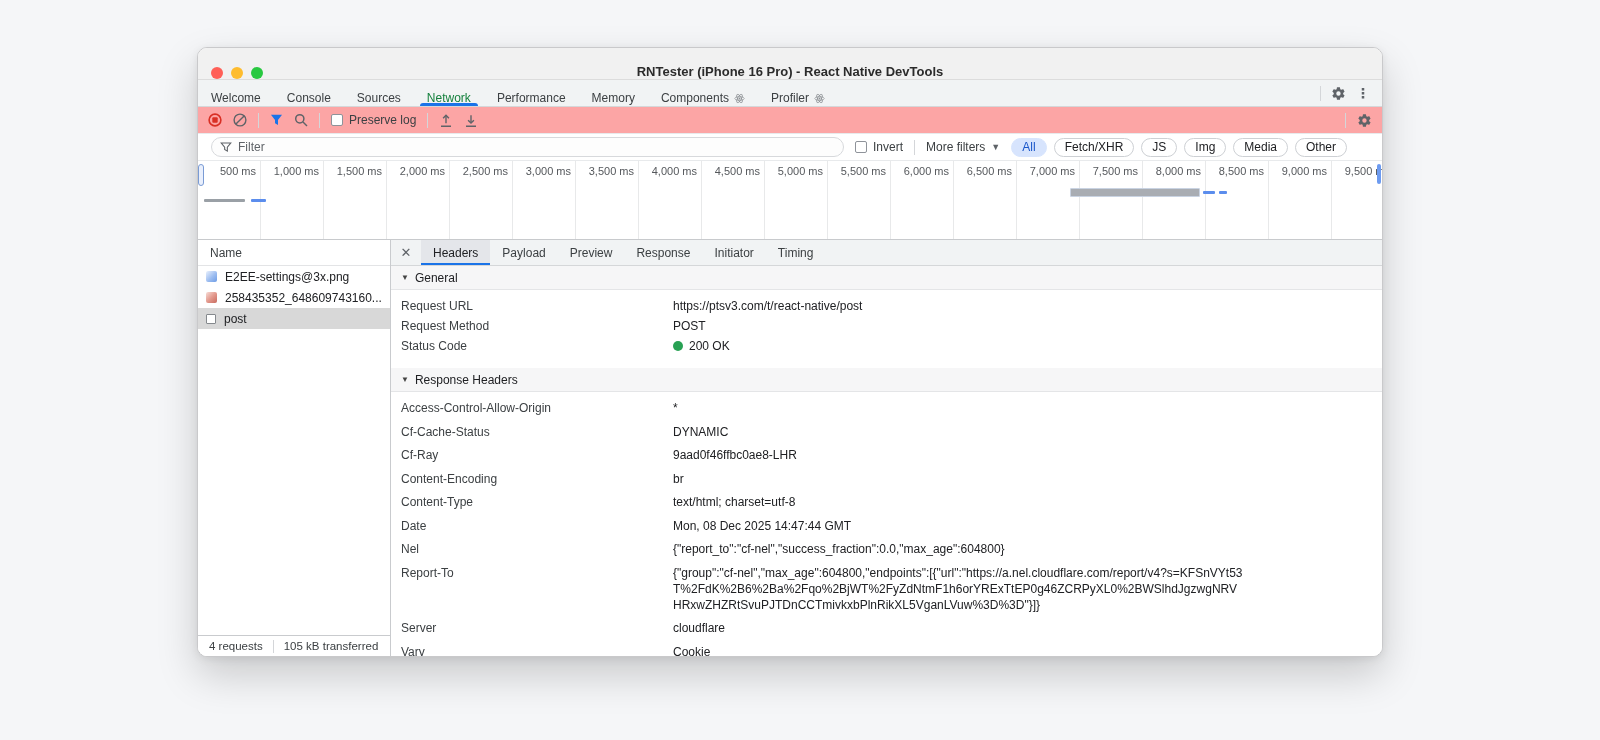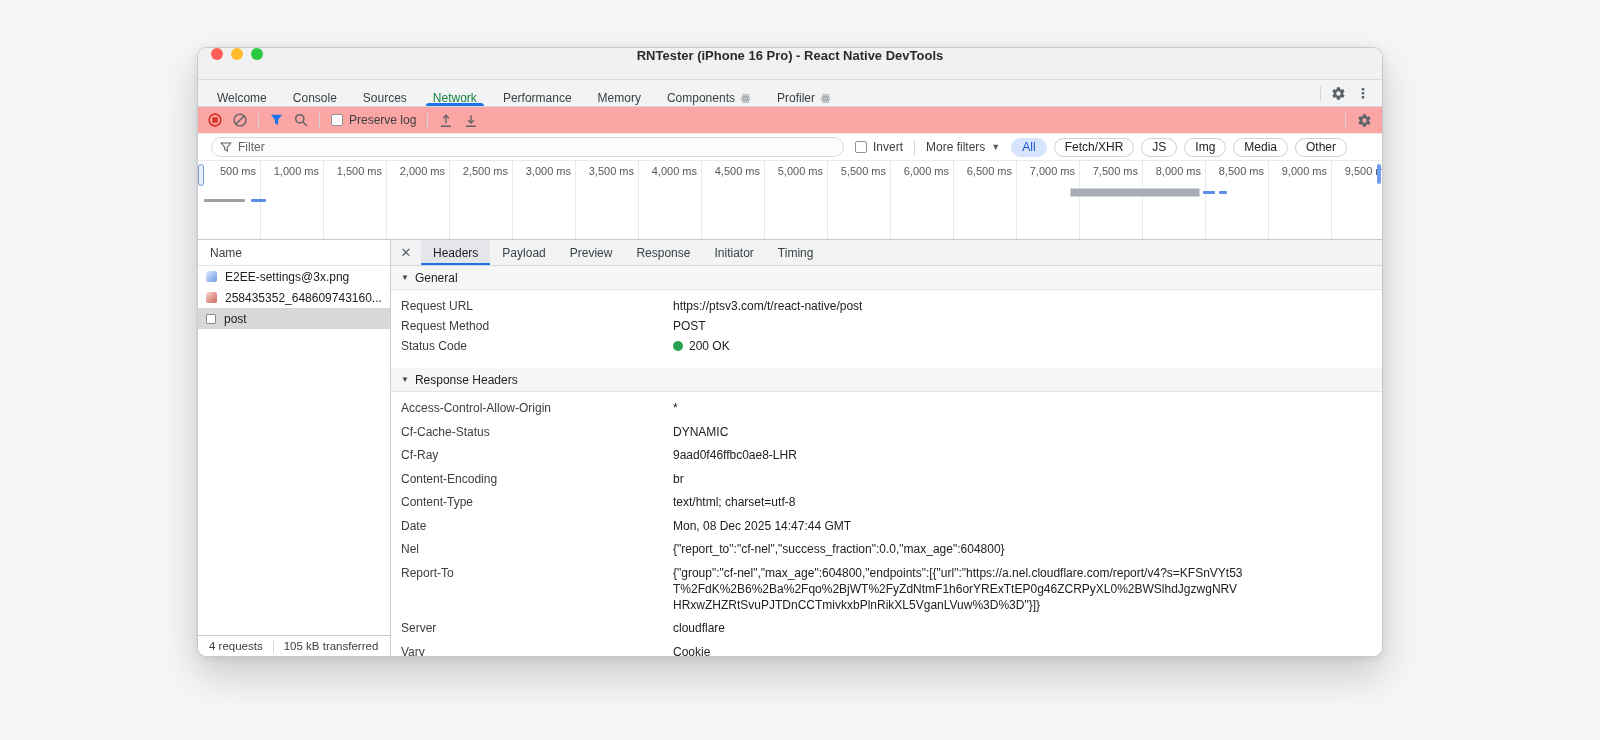--- a/index.html
+++ b/index.html
@@ -7,29 +7,29 @@
   body { font-family: "Liberation Sans", "DejaVu Sans", sans-serif; font-size:12px; color:#202124; }
   .page { position:relative; width:1600px; height:740px; background:#f5f6f8; overflow:hidden; }
 
   .window { position:absolute; left:197px; top:47px; width:1186px; height:610px;
             background:#fff; border-radius:10px; border:1px solid #c9c9cb;
             box-shadow:0 18px 40px rgba(0,0,0,.18), 0 2px 8px rgba(0,0,0,.08);
             display:flex; flex-direction:column; overflow:hidden; }
 
   
   .titlebar { height:32px; background:#f1f1f1; border-bottom:1px solid #dcdcdc;
-              display:flex; align-items:flex-start; position:relative; flex:0 0 auto; }
+              display:flex; align-items:flex-end; position:relative; flex:0 0 auto; }
   .traffic { display:flex; gap:8px; margin-left:13px; }
   .tl { width:12px; height:12px; border-radius:50%; }
   .tl.red{ background:#ff5f57; } .tl.yellow{ background:#febc2e; } .tl.green{ background:#28c840; }
   .wtitle { position:absolute; left:0; right:0; text-align:center; font-size:13px; font-weight:700; color:#2b2b2b; pointer-events:none; }
 
   
   .tabbar { height:27px; background:#f1f3f4; border-bottom:1px solid #d5d7d9; display:flex; align-items:stretch; flex:0 0 auto; }
-  .dt-tabs { display:flex; align-items:stretch; padding-left:6px; flex:1;margin-top:10px; }
+  .dt-tabs { display:flex; align-items:stretch; flex:1;margin-top:10px; }
   .dt-tab { display:flex; align-items:center; gap:5px; padding:0 13px; font-size:12px; color:#3c4043; position:relative; cursor:default; }
   .dt-tab.active { color:#15803d; }
   .dt-tab.active::after { content:""; position:absolute; left:6px; right:6px; bottom:0; height:3px; background:#1a73e8; border-radius:3px 3px 0 0; }
   .atom-icon { display:inline-flex; opacity:.75; }
   .tabbar-right { display:flex; align-items:center; gap:10px; padding-right:12px; }
   .kebab { font-size:14px; color:#5f6368; font-weight:700; letter-spacing:0; line-height:1; }
 
   
   .nettoolbar { height:27px; background:#fca5a5; border-bottom:1px solid #e8eaec; display:flex; align-items:center; padding:0 10px; gap:11px; flex:0 0 auto; }
   .vsep { width:1px; height:15px; background:#d4d6d9; }

